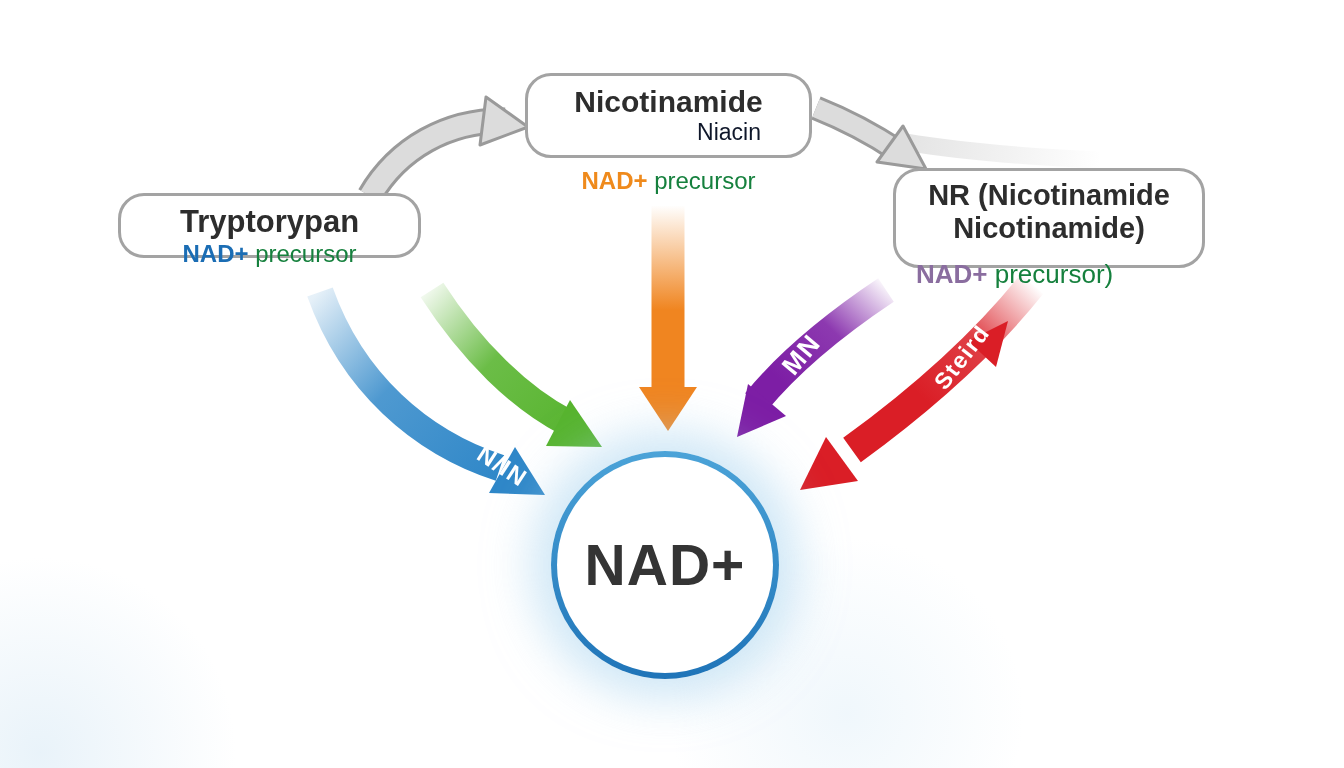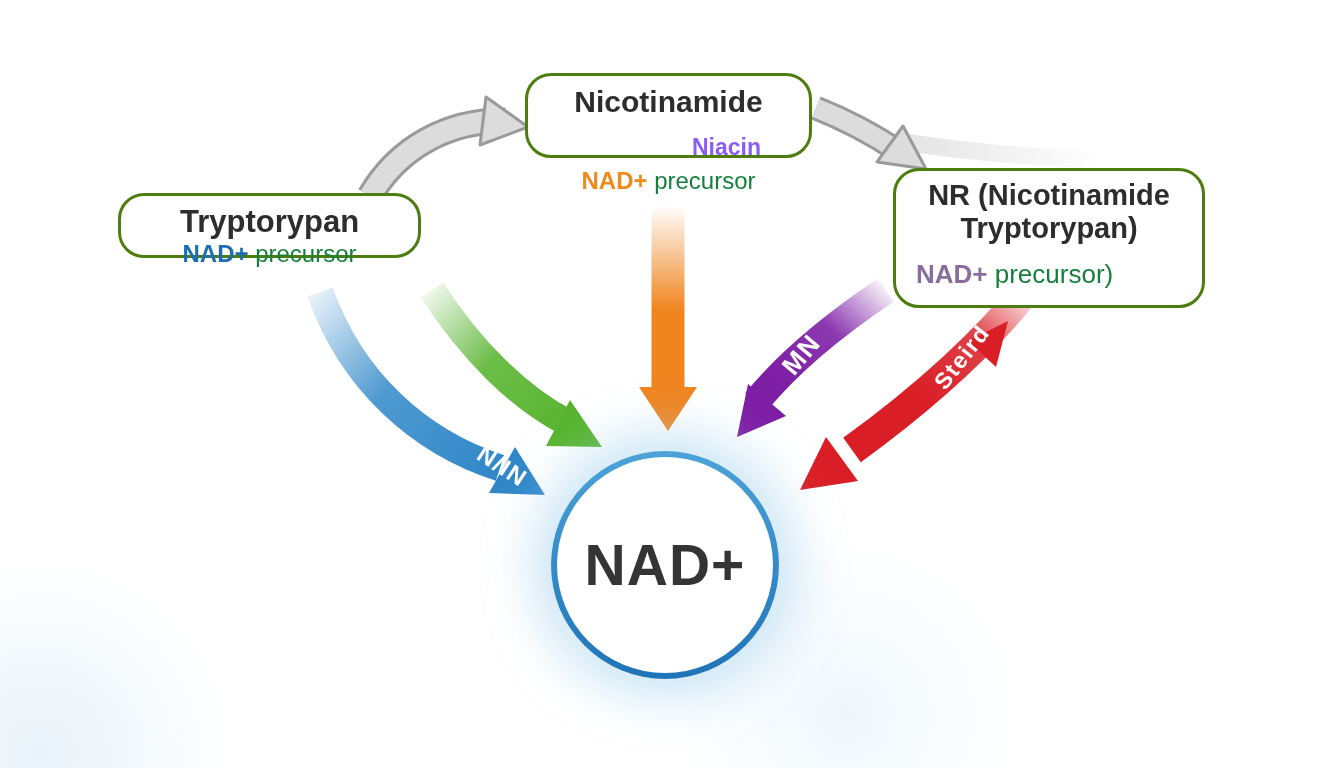--- a/index.html
+++ b/index.html
@@ -10,48 +10,48 @@
       radial-gradient(circle at 3% 98%, rgba(206,228,243,.45), rgba(255,255,255,0) 13%),
       radial-gradient(circle at 63% 93%, rgba(212,233,246,.35), rgba(255,255,255,0) 16%),
       #ffffff;
     position:relative;
   }
   .stage{position:absolute;left:0;top:0;width:1344px;height:768px;}
   svg.arrows{position:absolute;left:0;top:0;z-index:1;}
 
   .box{
     position:absolute;z-index:3;background:#fff;
-    border:3px solid #4d7c0f;border-radius:26px;box-sizing:border-box;
+    border:3px solid #a3a3a3;border-radius:26px;box-sizing:border-box;
     text-align:center;
   }
   .box .title{
     font-weight:700;color:#2d2d2d;line-height:1.08;letter-spacing:0;
   }
   .sub{white-space:nowrap;}
   .hl{font-weight:700;}
   .rest{color:#15803d;font-weight:400;}
 
   .box-tryptophan{left:118px;top:193px;width:303px;height:65px;padding-top:9px;}
   .box-tryptophan .title{font-size:31px;}
   .box-tryptophan .sub{font-size:24px;margin-top:2px;}
   .box-tryptophan .hl{color:#1b6db4;}
 
   .box-nicotinamide{left:525px;top:73px;width:287px;height:85px;padding-top:10px;}
   .box-nicotinamide .title{font-size:30px;}
   .box-nicotinamide .niacin{
     display:block;text-align:right;padding-right:48px;
-    color:#8b5cf6;font-size:23px;margin-top:16px;font-weight:700;
+    color:#0f172a;font-size:23px;margin-top:1px;font-weight:400;
   }
   .below-nicotinamide{
     position:absolute;left:525px;top:167px;width:287px;z-index:3;
     text-align:center;font-size:24px;
   }
   .below-nicotinamide .hl{color:#ef8a1c;}
 
-  .box-nr{left:893px;top:168px;width:312px;height:140px;padding-top:8px;}
+  .box-nr{left:893px;top:168px;width:312px;height:100px;padding-top:8px;}
   .box-nr .title{font-size:29px;line-height:33px;}
   .box-nr .sub{text-align:left;padding-left:20px;font-size:26px;margin-top:14px;}
   .box-nr .hl{color:#8a6d9f;}
 
   .nad-circle{
     position:absolute;left:551px;top:451px;width:228px;height:228px;z-index:2;
     border-radius:50%;
     background:linear-gradient(180deg,#4ba3d8 0%,#1f74b8 100%);
     box-shadow:0 0 46px 20px rgba(167,212,239,.55);
   }
@@ -157,21 +157,21 @@
   <div class="box box-nicotinamide">
     <div class="title">Nicotinamide</div>
     <span class="niacin">Niacin</span>
   </div>
   <div class="below-nicotinamide sub">
     <span class="hl">NAD+</span><span class="rest"> precursor</span>
   </div>
 
   <div class="box box-nr">
     <div class="title">NR (Nicotinamide</div>
-    <div class="title">Tryptorypan)</div>
+    <div class="title">Nicotinamide)</div>
     <div class="sub">
       <span class="hl">NAD+</span><span class="rest"> precursor)</span>
     </div>
   </div>
 
   <div class="nad-circle">
     <div class="inner">
       <span class="label">NAD+</span>
     </div>
   </div>

